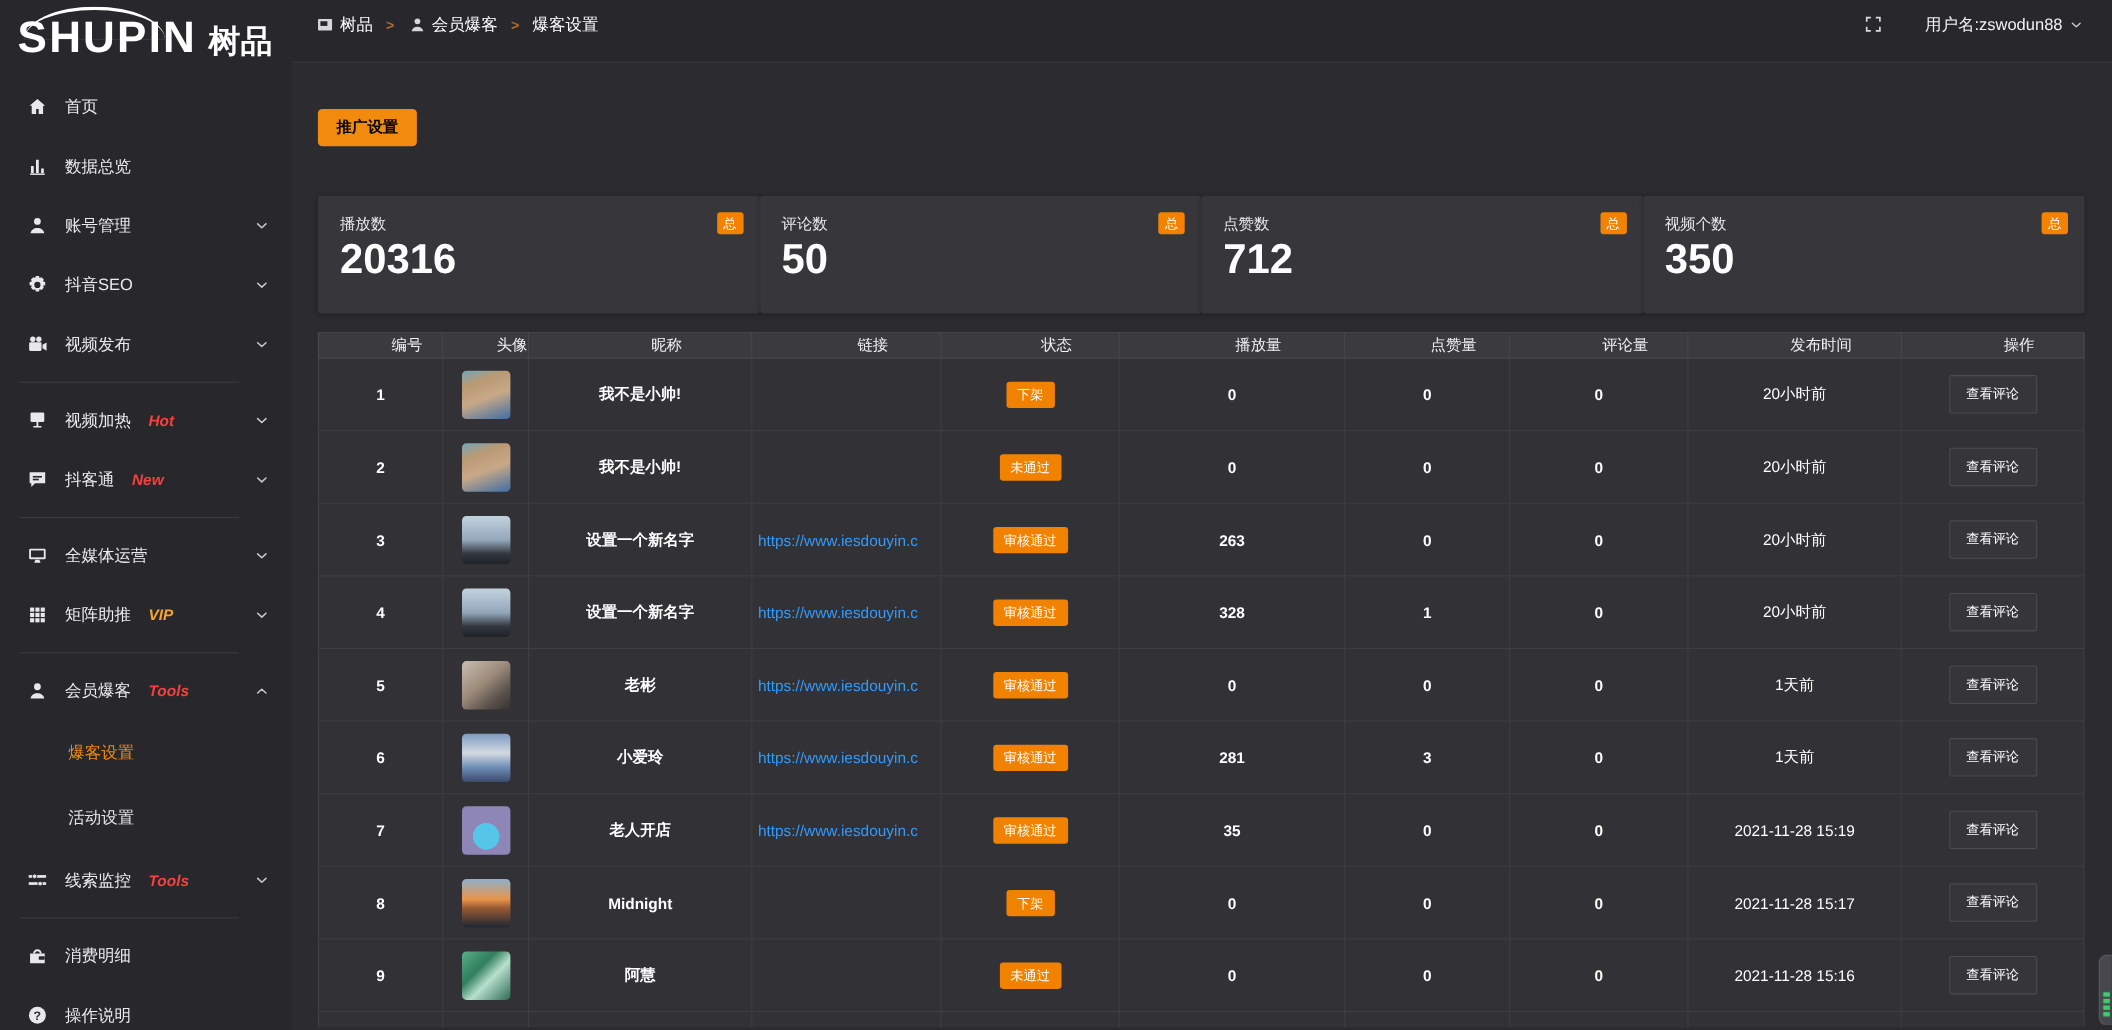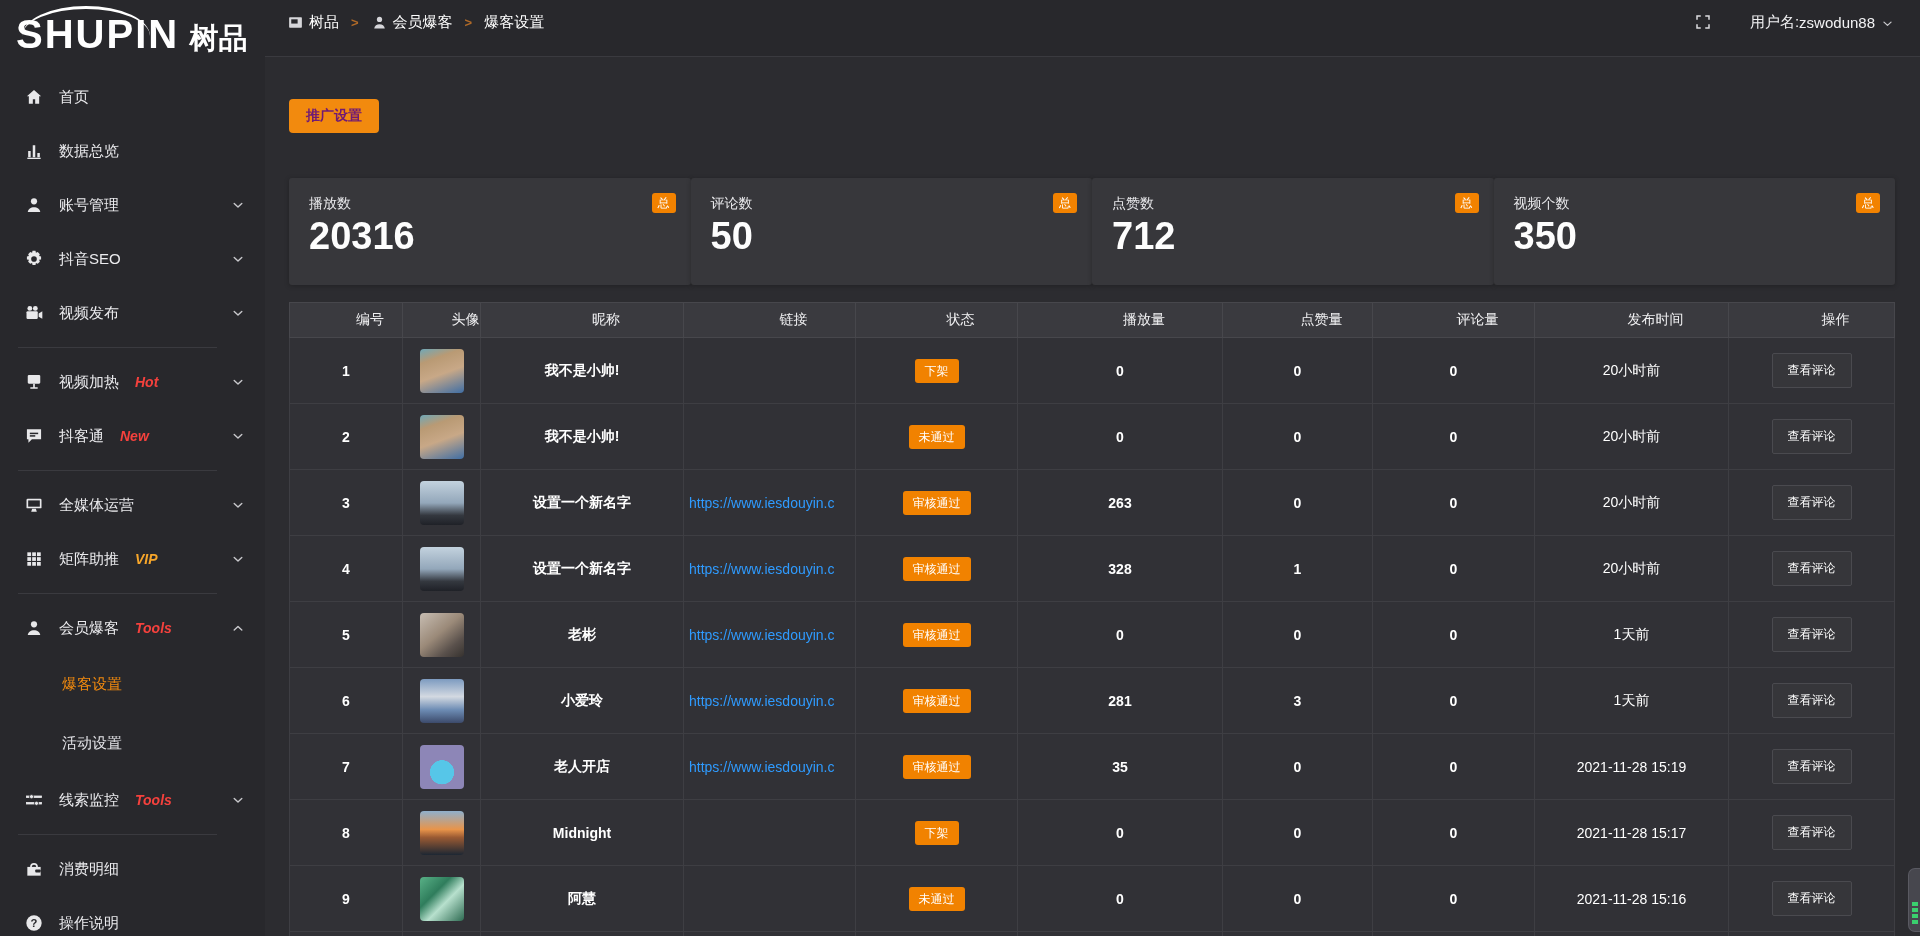--- a/index.html
+++ b/index.html
@@ -32,35 +32,35 @@
   .crumb { display:flex; align-items:center; cursor:pointer; }
   .crumb .icon { width:17px; height:17px; margin-right:5px; color:#d6d6da; }
   .crumb-sep { color:#b06a28; margin:0 12px; font-size:13px; font-weight:700; }
   .top-right { margin-left:auto; display:flex; align-items:flex-start; gap:38px; }
   .fs-icon { width:18px; height:18px; color:#dcdcdf; cursor:pointer; }
   .user-box { display:flex; align-items:center; font-size:15px; color:#f2f2f4; cursor:pointer; }
   .user-box .nav-chev { margin-left:6px; width:13px; height:13px; }
 
   
   .main { margin-left:265px; padding:57px 25px 0 24px; }
-  .promo-btn { margin-top:42px; height:34px; padding:15px 17px; background:#f28a0e; color:#701a75;
+  .promo-btn { margin-top:42px; height:34px; padding:15px 17px; background:#f28a0e; color:#000000;
     border:none; border-radius:4px; font-size:14px; font-weight:700; cursor:pointer;
     font-family:inherit; display:inline-flex; align-items:center; }
   .stats-row { display:flex; margin-top:45px; }
   .stat-card { flex:1; height:107px; background:#37373b; border-radius:3px; position:relative;
     padding:17px 20px; box-shadow:0 1px 5px rgba(0,0,0,.25); }
   .stat-label { font-size:14px; color:#e8e8eb; }
   .stat-value { font-size:38px; font-weight:700; color:#fdfdfd; margin-top:3px; line-height:1.1; }
   .stat-badge { position:absolute; top:15px; right:15px; background:#f28200; color:#fff;
     font-size:12px; padding:4px 6px; border-radius:3px; line-height:1; }
 
   
   .table-wrap { margin-top:17px; }
   table { width:100%; border-collapse:collapse; table-layout:fixed; background:#313136; }
-  th { height:35px; background:#3a3a3f; font-weight:400; font-size:14px; color:#f1f1f3;
+  th { height:23px; background:#3a3a3f; font-weight:400; font-size:14px; color:#f1f1f3;
     border:1px solid #47474c;padding-left:48px; }
   td { height:66px; border:1px solid #3e3e43; text-align:center; font-size:14px; color:#fff; }
   td.num, td.idcell { font-weight:700; }
   td.nick { font-weight:700; }
   .avatar { width:44px; height:44px; border-radius:4px; margin:0 auto; }
   .av-boy    { background:linear-gradient(160deg,#6fa8b8 0%,#b99a74 25%,#c8a887 55%,#3f6ea5 100%); }
   .av-dusk   { background:linear-gradient(180deg,#c3d2de 0%,#93a7ba 50%,#34383f 78%,#1f2127 100%); }
   .av-selfie { background:linear-gradient(140deg,#c7bdb2 0%,#9b8a79 45%,#5a514c 75%,#36322f 100%); }
   .av-pool   { background:linear-gradient(180deg,#7d9bc0 0%,#d3d9e1 40%,#6d8cb4 70%,#3c4a6b 100%); }
   .av-mascot { background:radial-gradient(circle at 50% 62%,#56c6e8 0 34%,#8d86b7 35% 100%); }

